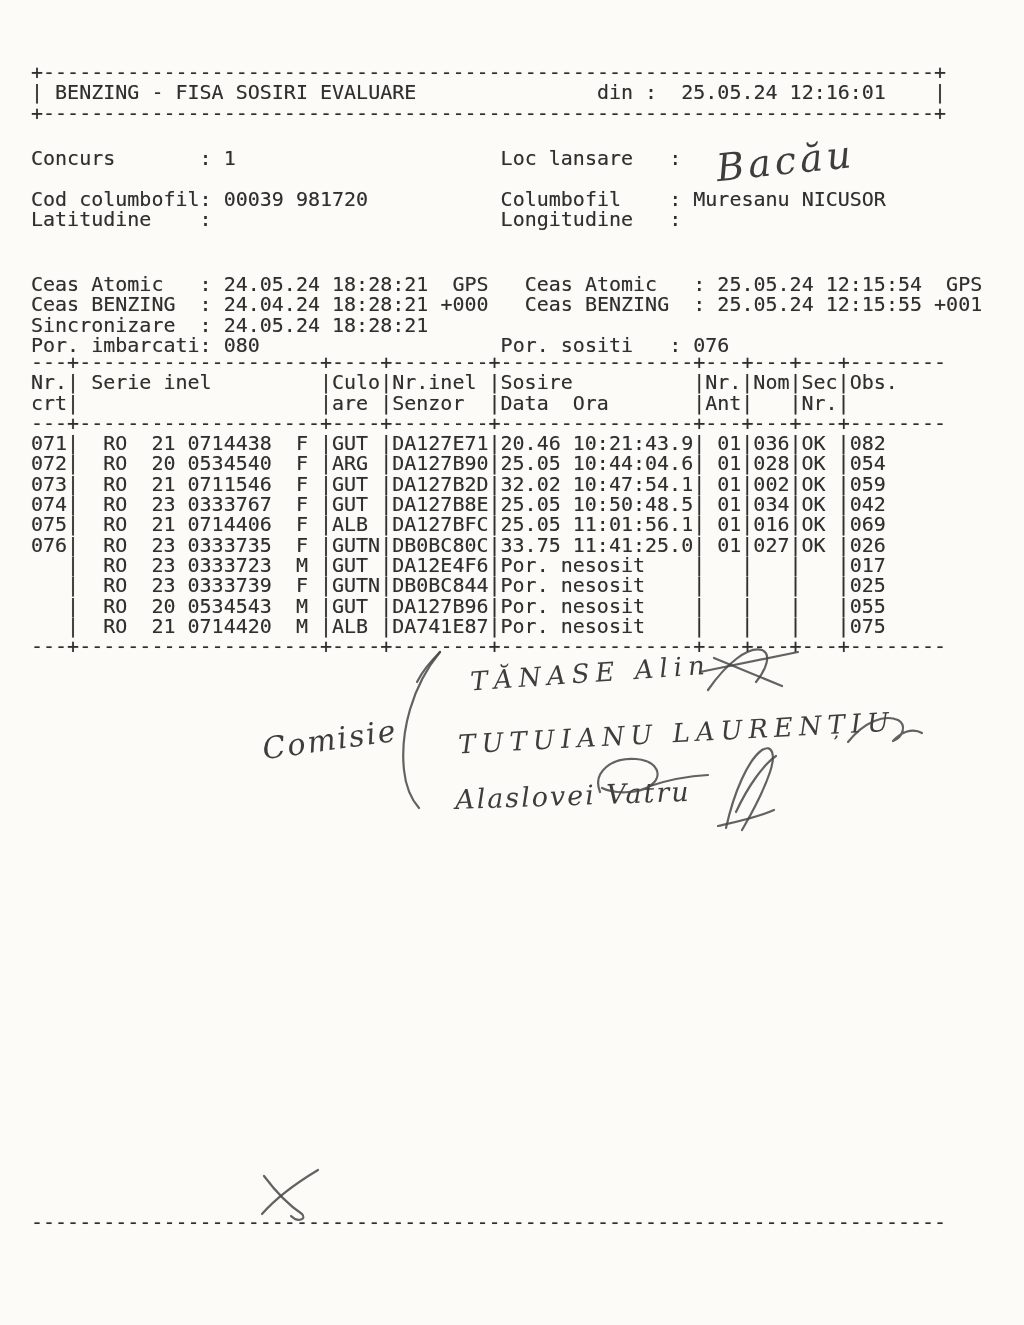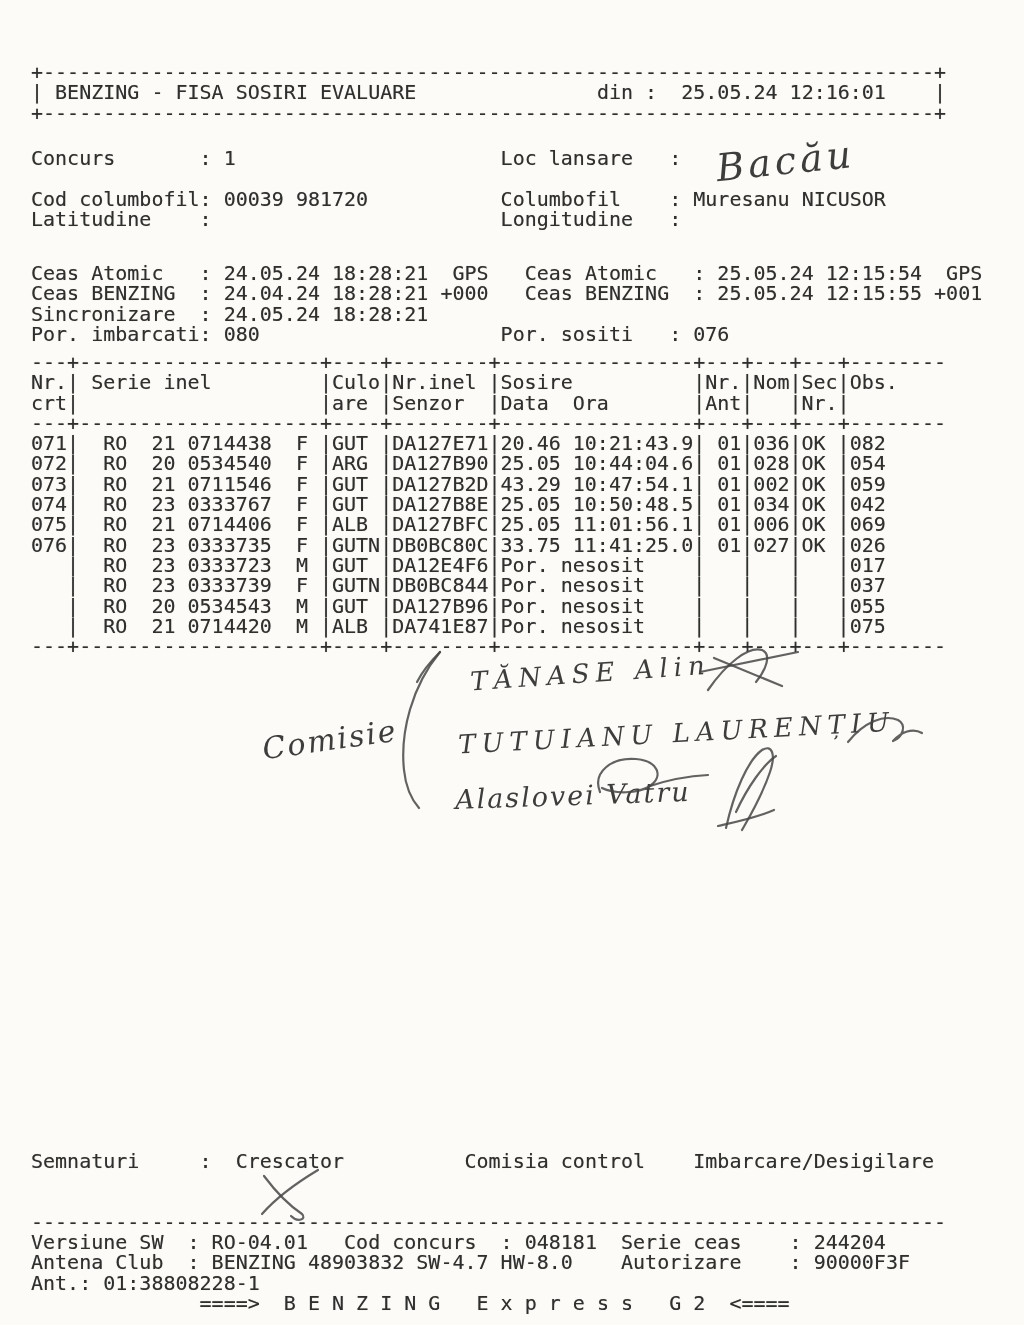--- a/index.html
+++ b/index.html
@@ -43,21 +43,21 @@
     <div class="line">+--------------------------------------------------------------------------+</div>
   </div>
 
   <div class="block" style="top:148px">
     <div class="line">Concurs       : 1                      Loc lansare   :</div>
     <div class="line"></div>
     <div class="line">Cod columbofil: 00039 981720           Columbofil    : Muresanu NICUSOR</div>
     <div class="line">Latitudine    :                        Longitudine   :</div>
   </div>
 
-  <div class="block" style="top:263px">
+  <div class="block" style="top:274px">
     <div class="line">Ceas Atomic   : 24.05.24 18:28:21  GPS   Ceas Atomic   : 25.05.24 12:15:54  GPS</div>
     <div class="line">Ceas BENZING  : 24.04.24 18:28:21 +000   Ceas BENZING  : 25.05.24 12:15:55 +001</div>
     <div class="line">Sincronizare  : 24.05.24 18:28:21</div>
     <div class="line">Por. imbarcati: 080                    Por. sositi   : 076</div>
   </div>
 
   <div class="block" style="top:352px">
     <div class="line">---+--------------------+----+--------+----------------+---+---+---+--------</div>
     <div id="thead">
         <div class="trow">
@@ -141,21 +141,21 @@
         </div>
         <div class="trow">
           <span class="cell c0">073</span>
           <span class="pipe">|</span>
           <span class="cell c1">  RO  21 0711546  F</span>
           <span class="pipe">|</span>
           <span class="cell c2">GUT </span>
           <span class="pipe">|</span>
           <span class="cell c3">DA127B2D</span>
           <span class="pipe">|</span>
-          <span class="cell c4">43.29 10:47:54.1</span>
+          <span class="cell c4">32.02 10:47:54.1</span>
           <span class="pipe">|</span>
           <span class="cell c5"> 01</span>
           <span class="pipe">|</span>
           <span class="cell c6">002</span>
           <span class="pipe">|</span>
           <span class="cell c7">OK </span>
           <span class="pipe">|</span>
           <span class="cell c8">059</span>
         </div>
         <div class="trow">
@@ -183,21 +183,21 @@
           <span class="cell c1">  RO  21 0714406  F</span>
           <span class="pipe">|</span>
           <span class="cell c2">ALB </span>
           <span class="pipe">|</span>
           <span class="cell c3">DA127BFC</span>
           <span class="pipe">|</span>
           <span class="cell c4">25.05 11:01:56.1</span>
           <span class="pipe">|</span>
           <span class="cell c5"> 01</span>
           <span class="pipe">|</span>
-          <span class="cell c6">006</span>
+          <span class="cell c6">016</span>
           <span class="pipe">|</span>
           <span class="cell c7">OK </span>
           <span class="pipe">|</span>
           <span class="cell c8">069</span>
         </div>
         <div class="trow">
           <span class="cell c0">076</span>
           <span class="pipe">|</span>
           <span class="cell c1">  RO  23 0333735  F</span>
           <span class="pipe">|</span>
@@ -244,21 +244,21 @@
           <span class="cell c3">DB0BC844</span>
           <span class="pipe">|</span>
           <span class="cell c4">Por. nesosit</span>
           <span class="pipe">|</span>
           <span class="cell c5"></span>
           <span class="pipe">|</span>
           <span class="cell c6"></span>
           <span class="pipe">|</span>
           <span class="cell c7"></span>
           <span class="pipe">|</span>
-          <span class="cell c8">037</span>
+          <span class="cell c8">025</span>
         </div>
         <div class="trow">
           <span class="cell c0"></span>
           <span class="pipe">|</span>
           <span class="cell c1">  RO  20 0534543  M</span>
           <span class="pipe">|</span>
           <span class="cell c2">GUT </span>
           <span class="pipe">|</span>
           <span class="cell c3">DA127B96</span>
           <span class="pipe">|</span>
@@ -316,27 +316,18 @@
     <path d="M 650 786 C 668 780, 690 776, 708 775"></path>
 
     <path d="M 726 828 C 734 792, 748 760, 762 750 C 772 744, 776 754, 770 772 C 762 796, 750 816, 742 830"></path>
     <path d="M 736 812 C 748 786, 764 764, 776 756"></path>
     <path d="M 718 826 C 736 822, 756 818, 774 810"></path>
 
     <path d="M 318 1170 C 298 1182, 276 1198, 262 1214"></path>
     <path d="M 264 1176 C 276 1192, 290 1206, 302 1214 C 307 1219, 298 1223, 291 1216"></path>
   </svg>
 
-  <div class="block" style="top:1151px">
-    <div class="line">Semnaturi     :  Crescator          Comisia control    Imbarcare/Desigilare</div>
-  </div>
 
   <div class="block" style="top:1212px">
     <div class="line">----------------------------------------------------------------------------</div>
   </div>
-  <div class="block" style="top:1232px">
-    <div class="line">Versiune SW  : RO-04.01   Cod concurs  : 048181  Serie ceas    : 244204</div>
-    <div class="line">Antena Club  : BENZING 48903832 SW-4.7 HW-8.0    Autorizare    : 90000F3F</div>
-    <div class="line">Ant.: 01:38808228-1</div>
-    <div class="line">              ====&gt;  B E N Z I N G   E x p r e s s   G 2  &lt;====</div>
-  </div>
 
 </div>
 
 </body></html>

